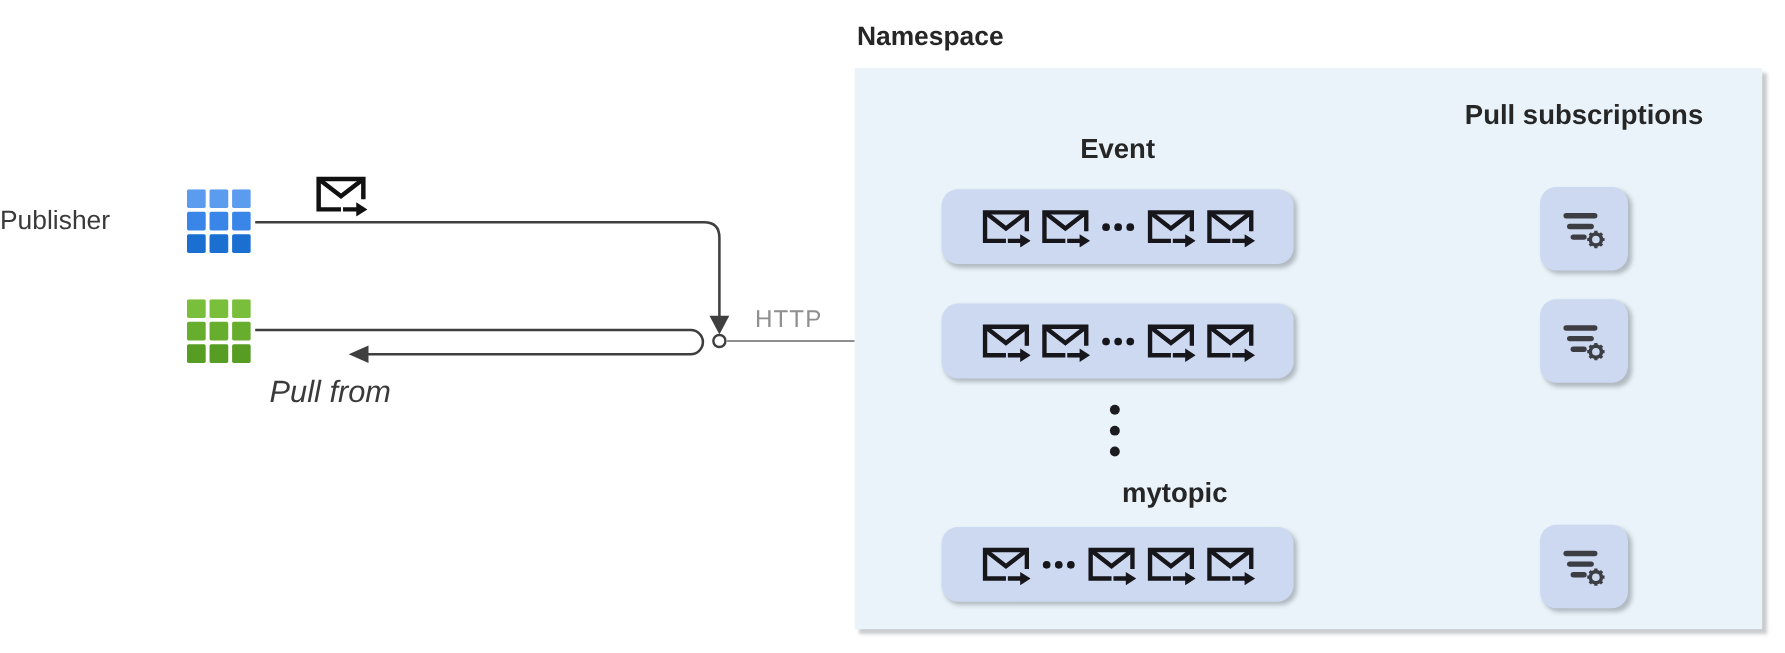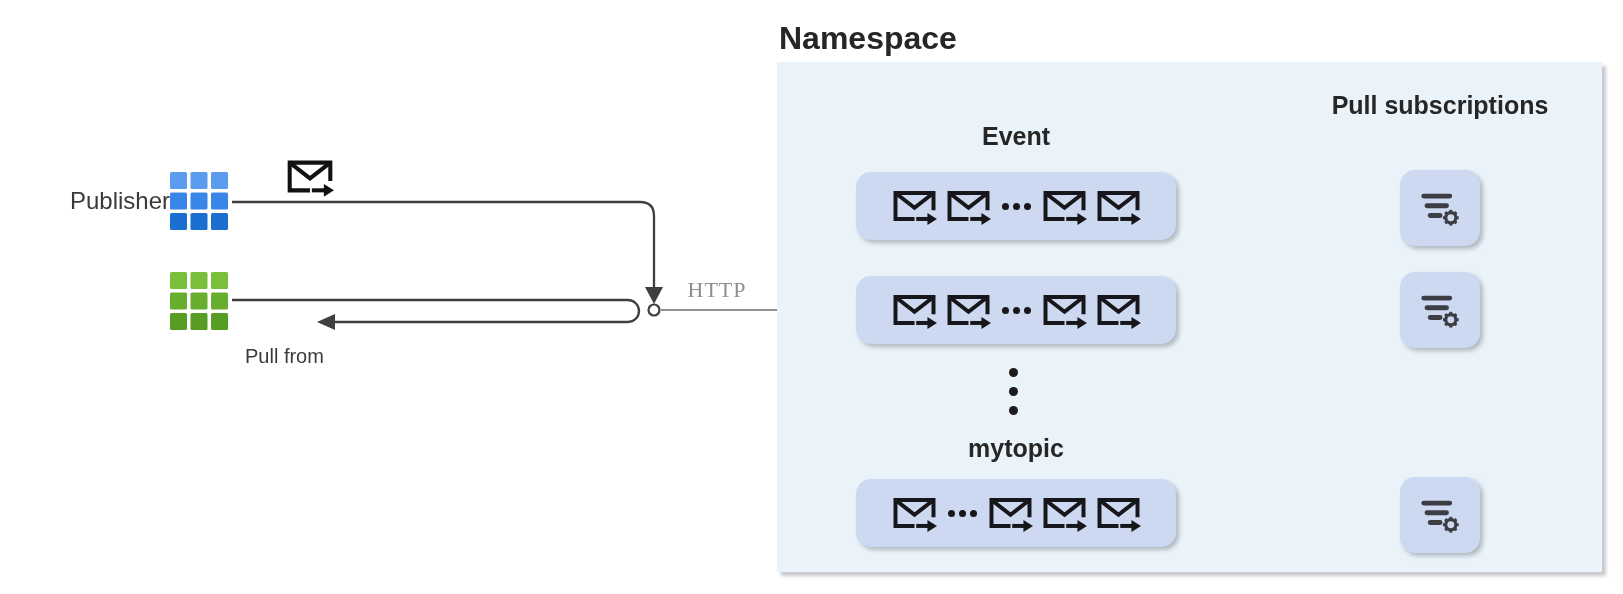--- a/index.html
+++ b/index.html
@@ -9,26 +9,26 @@
     --blue-top:#5c9cee; --blue-mid:#3a85e8; --blue-bottom:#1a6fd0;
     --green-top:#79bf3c; --green-mid:#68ae2e; --green-bottom:#579d23;
   }
   html,body{margin:0;padding:0;background:#ffffff;}
   body{font-family:"Liberation Sans", sans-serif;}
   .canvas{position:relative;width:1623px;height:594px;background:#ffffff;overflow:hidden;}
   .abs{position:absolute;}
   svg{display:block;}
 
   .label{color:var(--body);font-size:24px;white-space:nowrap;}
-  .label.right{text-align:right;padding-left:20px;}
-  .caption{color:var(--body);font-size:20px;line-height:32px;white-space:nowrap;}
+  .label.right{text-align:left;}
+  .caption{color:var(--body);font-size:28px;line-height:32px;white-space:nowrap;font-style:italic;}
   .caption .bold{font-weight:700;color:var(--heading);}
-  .http-label{color:var(--http);font-size:22px;letter-spacing:1px;font-family:Liberation Serif, serif;}
+  .http-label{color:var(--http);font-size:22px;letter-spacing:1px;}
   .h-title{color:var(--heading);font-weight:700;}
-  .ns-title{font-size:32px;}
+  .ns-title{font-size:24px;}
   .sec-title{font-size:25px;text-align:center;line-height:31px;}
 
   .ns-box{left:777px;top:62px;width:825px;height:510px;background:var(--ns-bg);
           box-shadow:4px 4px 3px rgba(110,115,125,.38);}
 
   .node{background:var(--node-fill);border-radius:15px;
         box-shadow:3px 3px 4px rgba(110,115,125,.45);
         display:flex;align-items:center;justify-content:center;}
   .topic-row{width:320px;height:68px;gap:9px;color:var(--icon-dark);}
   .sub-icon-box{width:80px;height:76px;}
@@ -206,21 +206,21 @@
         </svg>
       </span>
     </div>
 
   <div class="abs vdots" style="left:1009px;top:368px;">
       <i></i>
       <i></i>
       <i></i>
     </div>
 
-  <div class="abs h-title sec-title" style="left:896px;top:433px;width:240px;">mytopic</div>
+  <div class="abs h-title sec-title" style="left:948px;top:433px;width:240px;">mytopic</div>
   <div class="abs node topic-row" style="left:856px;top:479px;">
       <span class="env">
         <svg viewBox="0 0 52 44" width="45" height="38">
           <path d="M48,27 V7 H4 V37 H26" fill="none" stroke="currentColor" stroke-width="4.6"></path>
           <path d="M4,7 L26,24 L48,7" fill="none" stroke="currentColor" stroke-width="4.6"></path>
           <line x1="28" y1="37" x2="43" y2="37" stroke="currentColor" stroke-width="4.6"></line>
           <path d="M41,30 L52,37 L41,44 Z" fill="currentColor"></path>
         </svg>
       </span>
       <span class="hdots">

